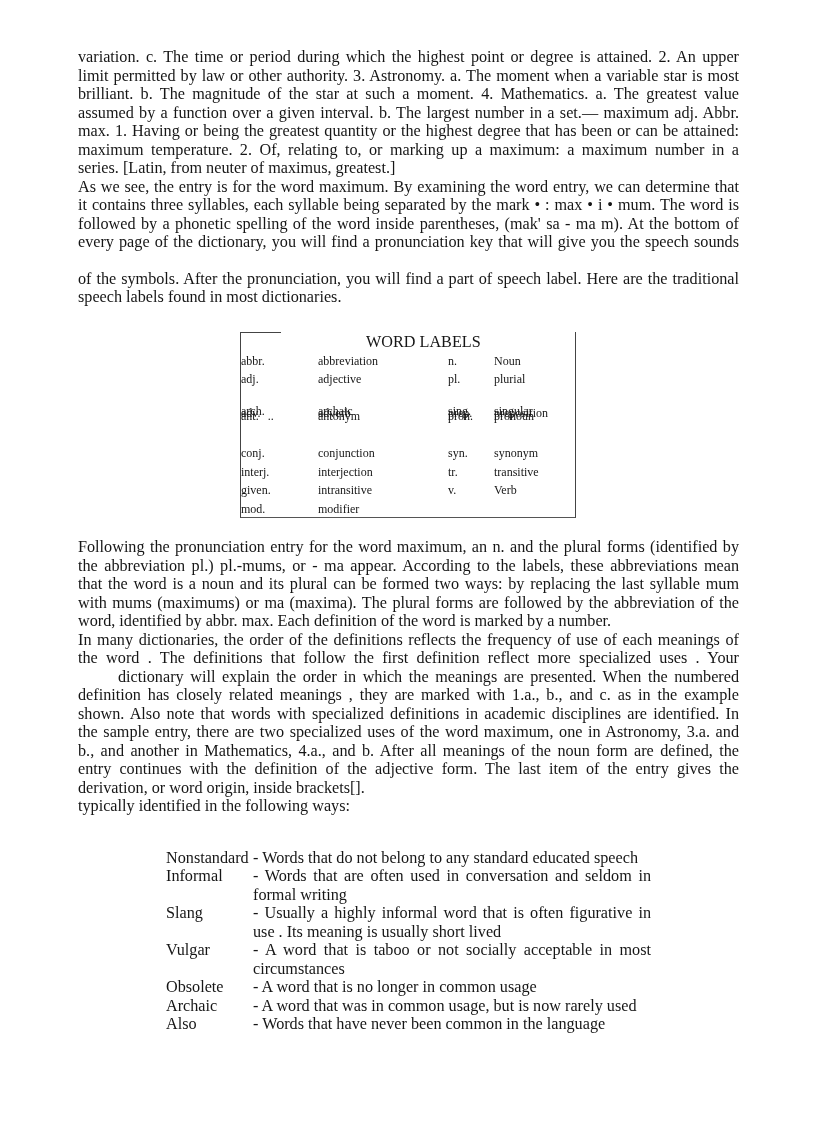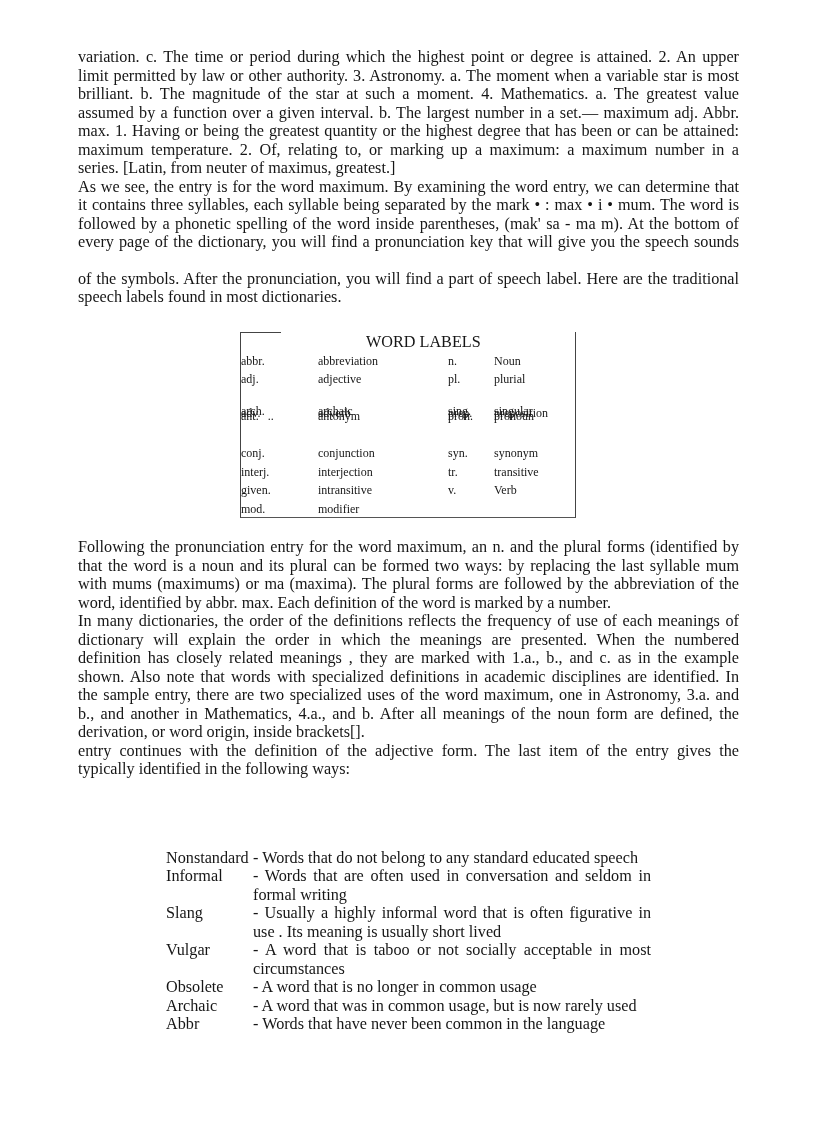--- a/index.html
+++ b/index.html
@@ -106,33 +106,35 @@
   <div class="labels-row" style="top:499.5px;">
     <span class="c1">mod.</span>
     <span class="c2">modifier</span>
     <span class="c3"></span>
     <span class="c4"></span>
   </div>
 
   <div class="text-block" style="top:538px;">
     <p>
       <span class="line" style="white-space: normal; text-align: justify; text-align-last: justify;">Following the pronunciation entry for the word maximum, an n. and the plural forms (identified by</span>
+      <span class="line" style="white-space: normal; text-align: justify; text-align-last: justify;">the abbreviation pl.) pl.-mums, or - ma appear. According to the labels, these abbreviations mean</span>
       <span class="line" style="white-space: normal; text-align: justify; text-align-last: justify;">that the word is a noun and its plural can be formed two ways: by replacing the last syllable mum</span>
       <span class="line" style="white-space: normal; text-align: justify; text-align-last: justify;">with mums (maximums) or ma (maxima). The plural forms are followed by the abbreviation of the</span>
       <span class="line last">word, identified by abbr. max. Each definition of the word is marked by a number.</span>
     </p>
     <p>
       <span class="line" style="white-space: normal; text-align: justify; text-align-last: justify;">In many dictionaries, the order of the definitions reflects the frequency of use of each meanings of</span>
-      <span class="line" style="white-space: normal; text-align: justify; text-align-last: justify;">dictionary will explain the order in which the meanings are presented. When the numbered</span>
+      <span class="line" style="white-space: normal; text-align: justify; text-align-last: justify;">the word . The definitions that follow the first definition reflect more specialized uses . Your</span>
+      <span class="line" style="white-space: normal; text-align: justify; text-align-last: justify; margin-left: 40px;">dictionary will explain the order in which the meanings are presented. When the numbered</span>
       <span class="line" style="white-space: normal; text-align: justify; text-align-last: justify;">definition has closely related meanings , they are marked with 1.a., b., and c. as in the example</span>
       <span class="line" style="white-space: normal; text-align: justify; text-align-last: justify;">shown. Also note that words with specialized definitions in academic disciplines are identified. In</span>
       <span class="line" style="white-space: normal; text-align: justify; text-align-last: justify;">the sample entry, there are two specialized uses of the word maximum, one in Astronomy, 3.a. and</span>
       <span class="line" style="white-space: normal; text-align: justify; text-align-last: justify;">b., and another in Mathematics, 4.a., and b. After all meanings of the noun form are defined, the</span>
+      <span class="line" style="white-space: normal; text-align: justify; text-align-last: justify;">entry continues with the definition of the adjective form. The last item of the entry gives the</span>
       <span class="line last">derivation, or word origin, inside brackets[].</span>
-      <span class="line" style="white-space: normal; text-align: justify; text-align-last: justify;">entry continues with the definition of the adjective form. The last item of the entry gives the</span>
     </p>
     <p>
       <span class="line last">typically identified in the following ways:</span>
     </p>
   </div>
 
   <div class="usage-row" style="top:848.5px;">
     <span class="usage-term">Nonstandard</span>
     <div class="usage-desc">
       <span class="line last">- Words that do not belong to any standard educated speech</span>
@@ -165,19 +167,19 @@
       <span class="line last">- A word that is no longer in common usage</span>
     </div>
   </div>
   <div class="usage-row" style="top:996.5px;">
     <span class="usage-term">Archaic</span>
     <div class="usage-desc">
       <span class="line last">- A word that was in common usage, but is now rarely used</span>
     </div>
   </div>
   <div class="usage-row" style="top:1015px;">
-    <span class="usage-term">Abbr</span>
+    <span class="usage-term">Also</span>
     <div class="usage-desc">
       <span class="line last">- Words that have never been common in the language</span>
     </div>
   </div>
 
 </div>
 
 </body></html>

